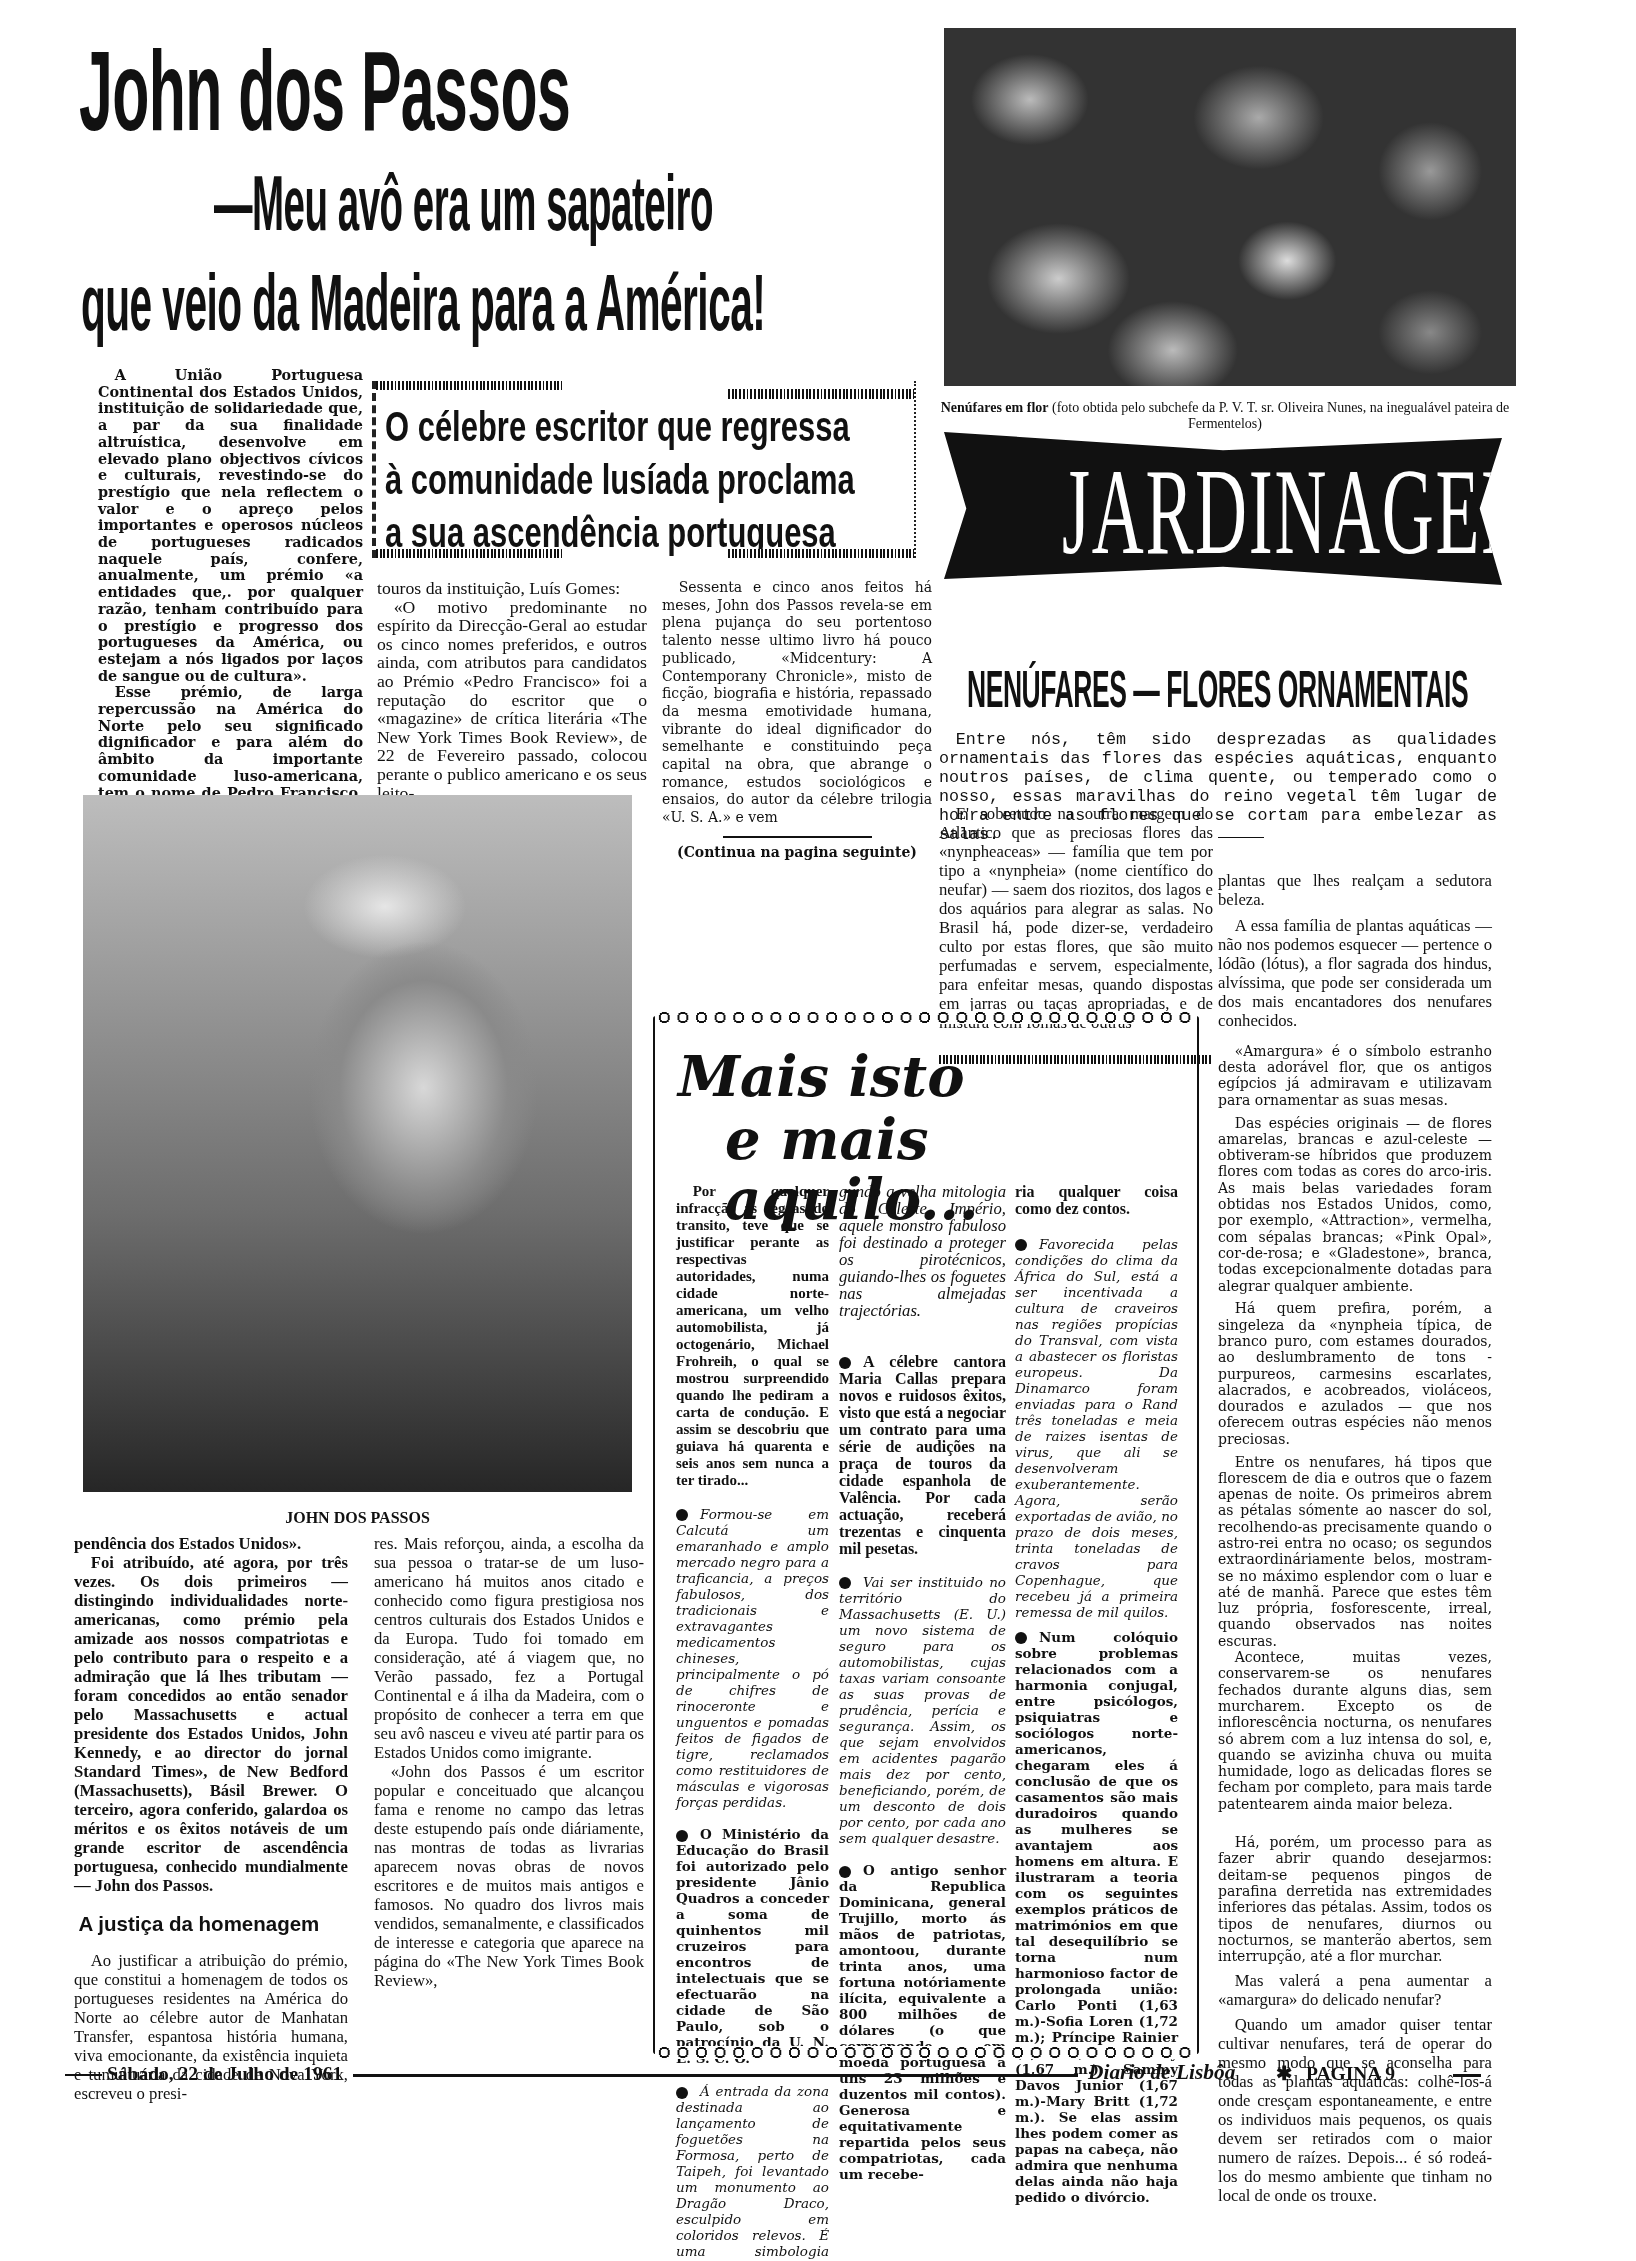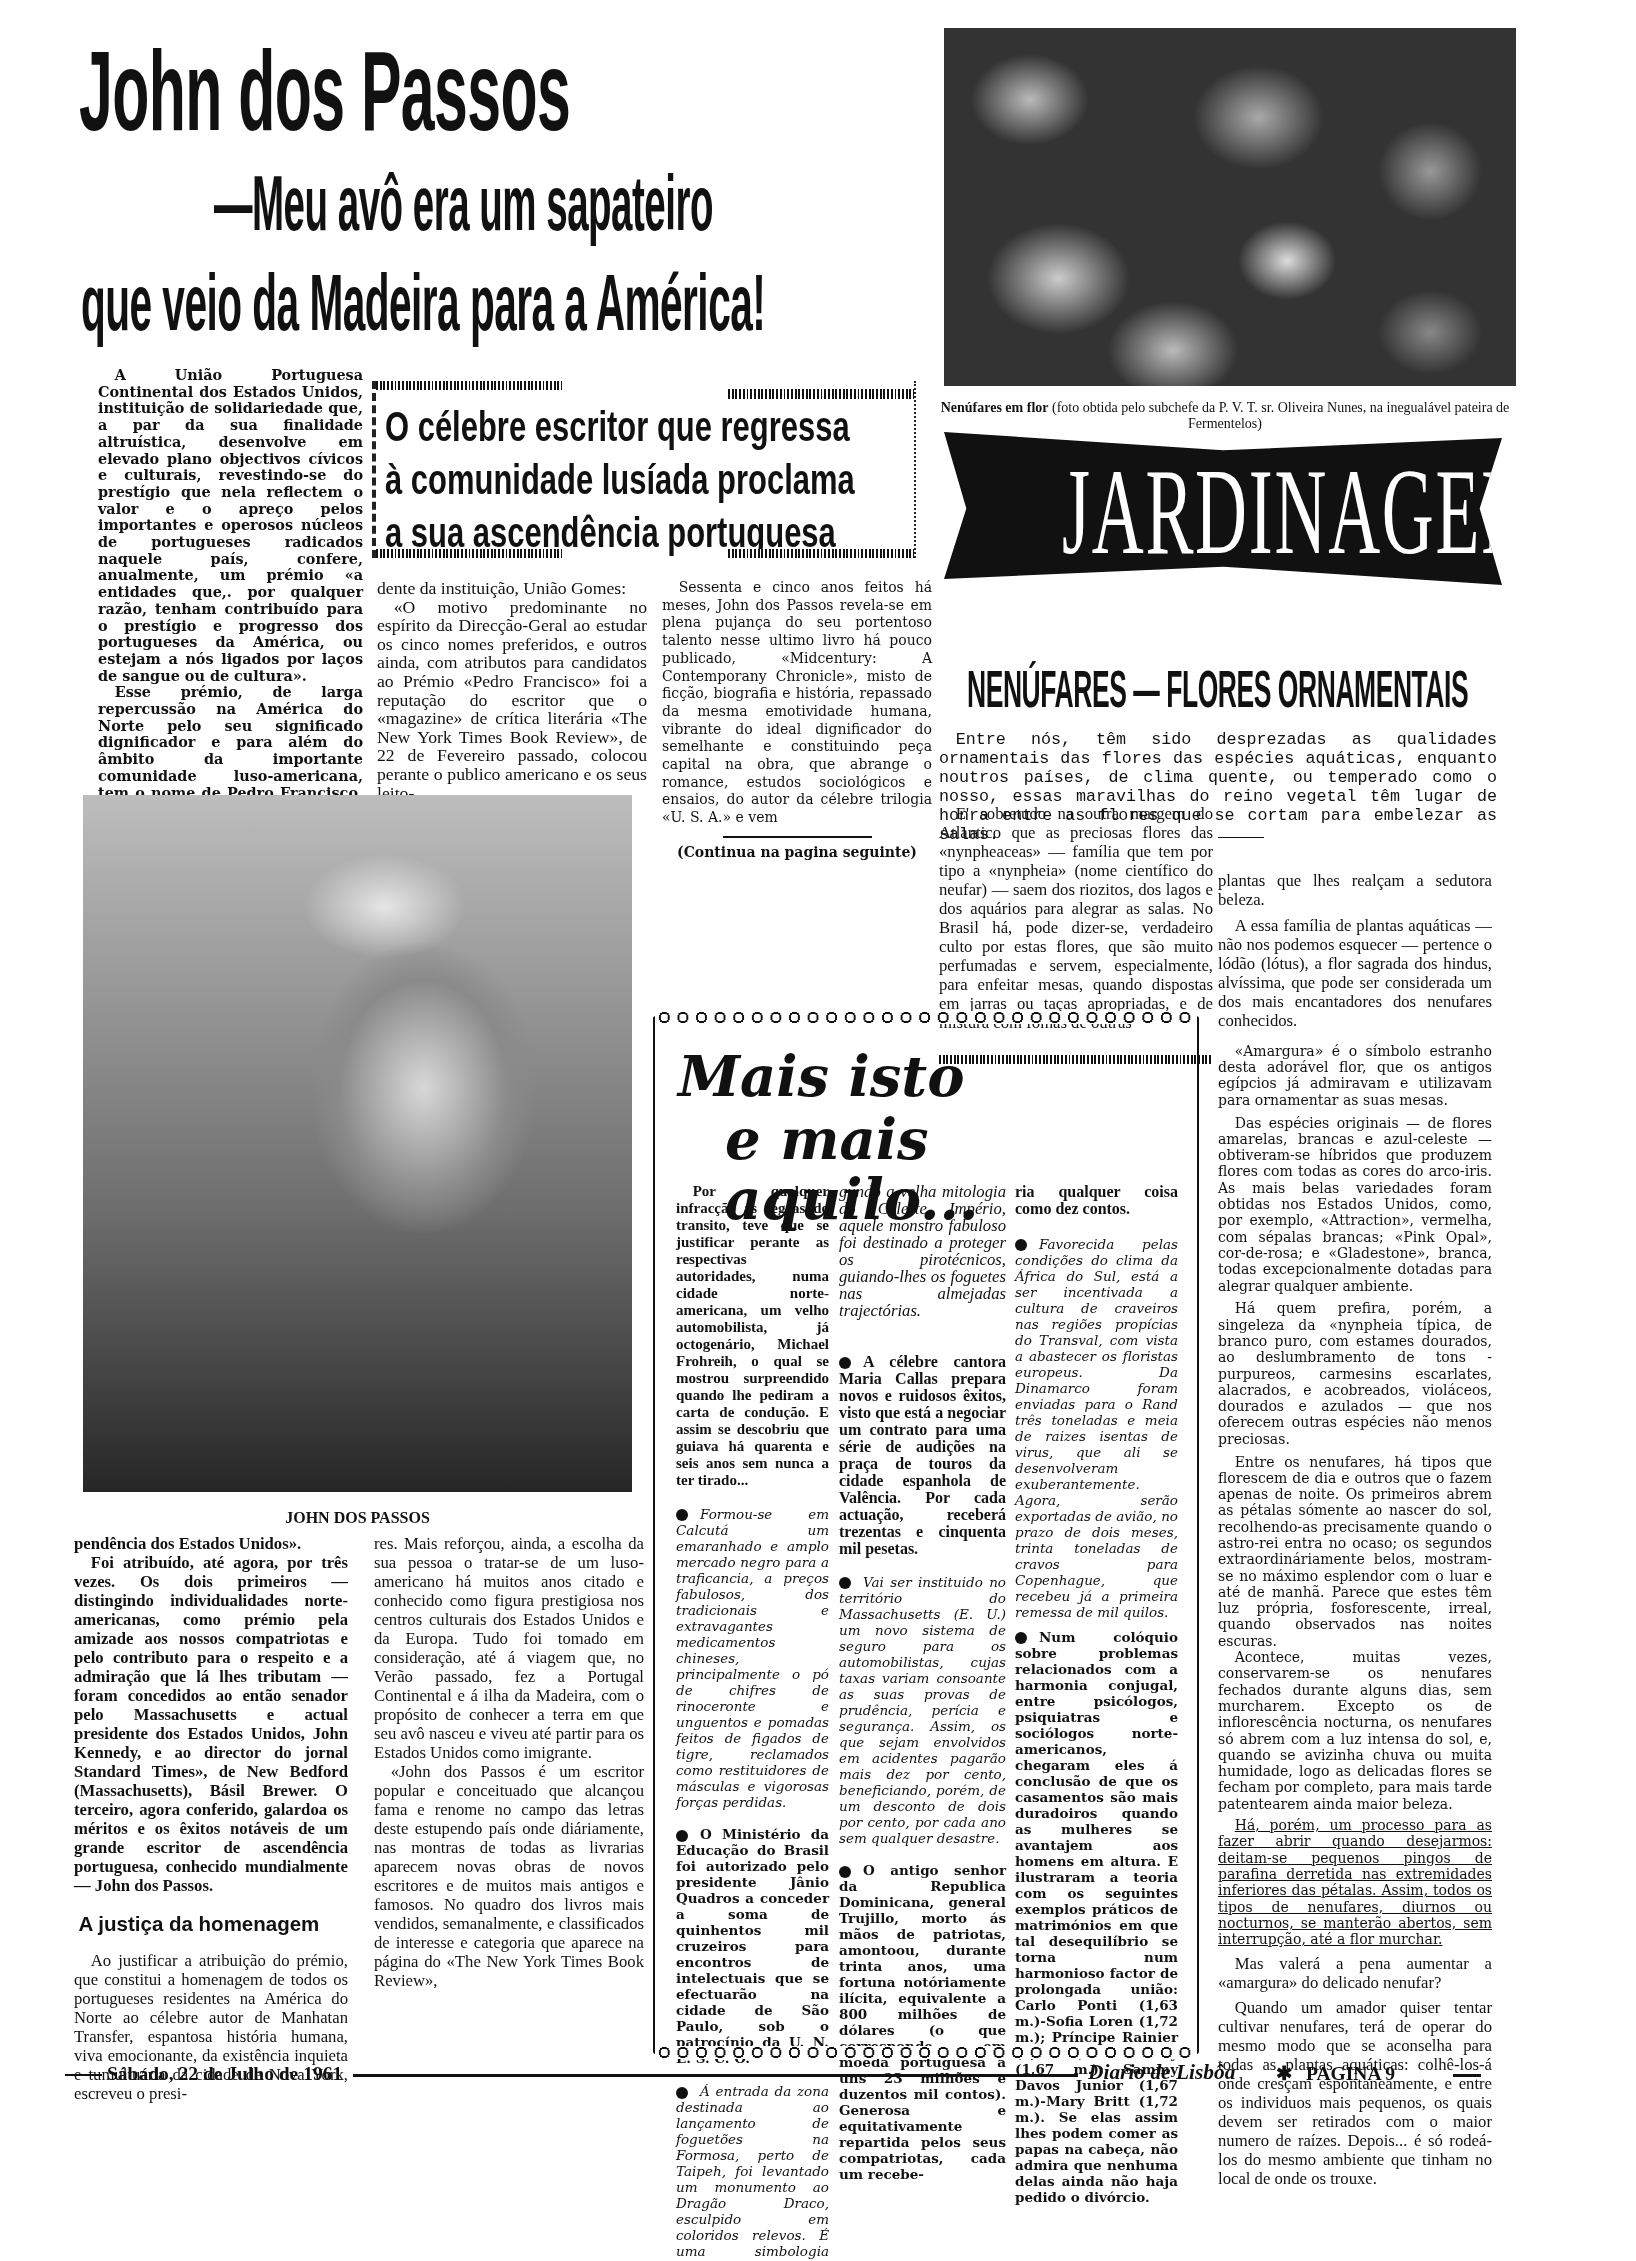--- a/index.html
+++ b/index.html
@@ -59,21 +59,21 @@
   <div class="kicker-text" style="margin-top:18.6px;">
     <div>O célebre escritor que regressa</div>
     <div>à comunidade lusíada proclama</div>
     <div>a sua ascendência portuguesa</div>
   </div>
   <div class="kicker-bar" style="left:0;bottom:0;"></div>
   <div class="kicker-bar" style="right:0;bottom:0;"></div>
 </div>
 
 <div class="abs col cond" style="left:377px;top:579px;width:270px;font-size:17.7px;line-height:18.6px;">
-  <p style="text-indent:0">dente da instituição, União Gomes:</p>
+  <p style="text-indent:0">touros da instituição, Luís Gomes:</p>
   <p>«O motivo predominante no espírito da Direcção-Geral ao estudar os cinco nomes preferidos, e outros ainda, com atributos para candidatos ao Prémio «Pedro Francisco» foi a reputação do escritor que o «magazine» de crítica literária «The New York Times Book Review», de 22 de Fevereiro passado, colocou perante o publico americano e os seus leito-</p>
 </div>
 
 <div class="abs col" style="left:662px;top:579px;width:270px;font-size:14px;line-height:17.7px;">
   <p>Sessenta e cinco anos feitos há meses, John dos Passos revela-se em plena pujança do seu portentoso talento nesse ultimo livro há pouco publicado, «Midcentury: A Contemporany Chronicle», misto de ficção, biografia e história, repassado da mesma emotividade humana, vibrante do ideal dignificador do semelhante e constituindo peça capital na obra, que abrange o romance, estudos sociológicos e ensaios, do autor da célebre trilogia «U. S. A.» e vem</p>
   <div class="rule" style="position:relative;width:149px;height:1.9px;margin:9.3px auto 5.6px;"></div>
   <div class="bold" style="text-align:center;font-size:14px;">(Continua na pagina seguinte)</div>
 </div>
 
 <div class="abs photo-portrait"></div>
@@ -114,21 +114,21 @@
 
 <div class="abs col" style="left:1218px;top:837px;width:274px;font-size:14px;line-height:16.3px;">
   <div class="rule" style="position:relative;width:46px;height:1.4px;margin:0 0 33px 0;"></div>
   <p class="cond" style="text-indent:0;font-size:16.7px;line-height:19px;">plantas que lhes realçam a sedutora beleza.</p>
   <p class="cond" style="font-size:16.7px;line-height:19px;margin-top:6.5px;">A essa família de plantas aquáticas — não nos podemos esquecer — pertence o lódão (lótus), a flor sagrada dos hindus, alvíssima, que pode ser considerada um dos mais encantadores dos nenufares conhecidos.</p>
   <p style="margin-top:13px;">«Amargura» é o símbolo estranho desta adorável flor, que os antigos egípcios já admiravam e utilizavam para ornamentar as suas mesas.</p>
   <p style="margin-top:6.5px;">Das espécies originais — de flores amarelas, brancas e azul-celeste — obtiveram-se híbridos que produzem flores com todas as cores do arco-iris. As mais belas variedades foram obtidas nos Estados Unidos, como, por exemplo, «Attraction», vermelha, com sépalas brancas; «Pink Opal», cor-de-rosa; e «Gladestone», branca, todas excepcionalmente dotadas para alegrar qualquer ambiente.</p>
   <p style="margin-top:6.5px;">Há quem prefira, porém, a singeleza da «nynpheia típica, de branco puro, com estames dourados, ao deslumbramento de tons -purpureos, carmesins escarlates, alacrados, e acobreados, violáceos, dourados e azulados — que nos oferecem outras espécies não menos preciosas.</p>
   <p style="margin-top:6.5px;">Entre os nenufares, há tipos que florescem de dia e outros que o fazem apenas de noite. Os primeiros abrem as pétalas sómente ao nascer do sol, recolhendo-as precisamente quando o astro-rei entra no ocaso; os segundos extraordináriamente belos, mostram-se no máximo esplendor com o luar e até de manhã. Parece que estes têm luz própria, fosforescente, irreal, quando observados nas noites escuras.</p>
   <p>Acontece, muitas vezes, conservarem-se os nenufares fechados durante alguns dias, sem murcharem. Excepto os de inflorescência nocturna, os nenufares só abrem com a luz intensa do sol, e, quando se avizinha chuva ou muita humidade, logo as delicadas flores se fecham por completo, para mais tarde patentearem ainda maior beleza.</p>
-  <p style="margin-top:5px;text-decoration:underline;">Há, porém, um processo para as fazer abrir quando desejarmos: deitam-se pequenos pingos de parafina derretida nas extremidades inferiores das pétalas. Assim, todos os tipos de nenufares, diurnos ou nocturnos, se manterão abertos, sem interrupção, até a flor murchar.</p>
+  <p style="margin-top:22px;">Há, porém, um processo para as fazer abrir quando desejarmos: deitam-se pequenos pingos de parafina derretida nas extremidades inferiores das pétalas. Assim, todos os tipos de nenufares, diurnos ou nocturnos, se manterão abertos, sem interrupção, até a flor murchar.</p>
   <p class="cond" style="margin-top:6.5px;font-size:16.7px;line-height:19px;">Mas valerá a pena aumentar a «amargura» do delicado nenufar?</p>
   <p class="cond" style="margin-top:6.5px;font-size:16.7px;line-height:19px;">Quando um amador quiser tentar cultivar nenufares, terá de operar do mesmo modo que se aconselha para todas as plantas aquáticas: colhê-los-á onde cresçam espontaneamente, e entre os individuos mais pequenos, os quais devem ser retirados com o maior numero de raízes. Depois... é só rodeá-los do mesmo ambiente que tinham no local de onde os trouxe.</p>
 </div>
 
 <div class="abs mais-box">
   <div class="wavy" style="top:-7.4px;"></div>
   <div class="mais-title" style="position:absolute;left:23px;top:28px;">Mais isto</div>
   <div class="mais-title" style="position:absolute;left:70px;top:91px;">e mais aquilo...</div>
 
   <div class="abs col small" style="left:21px;top:165px;width:153px;">

